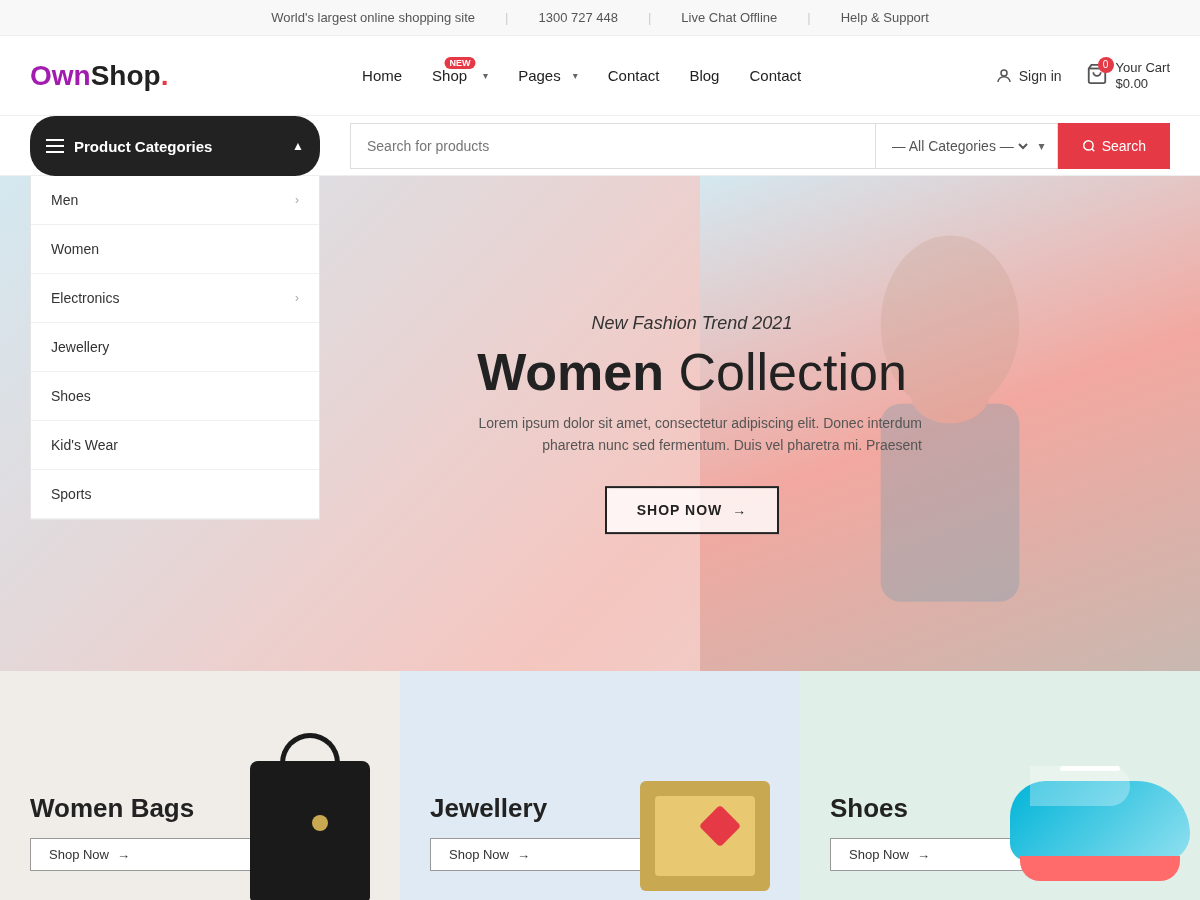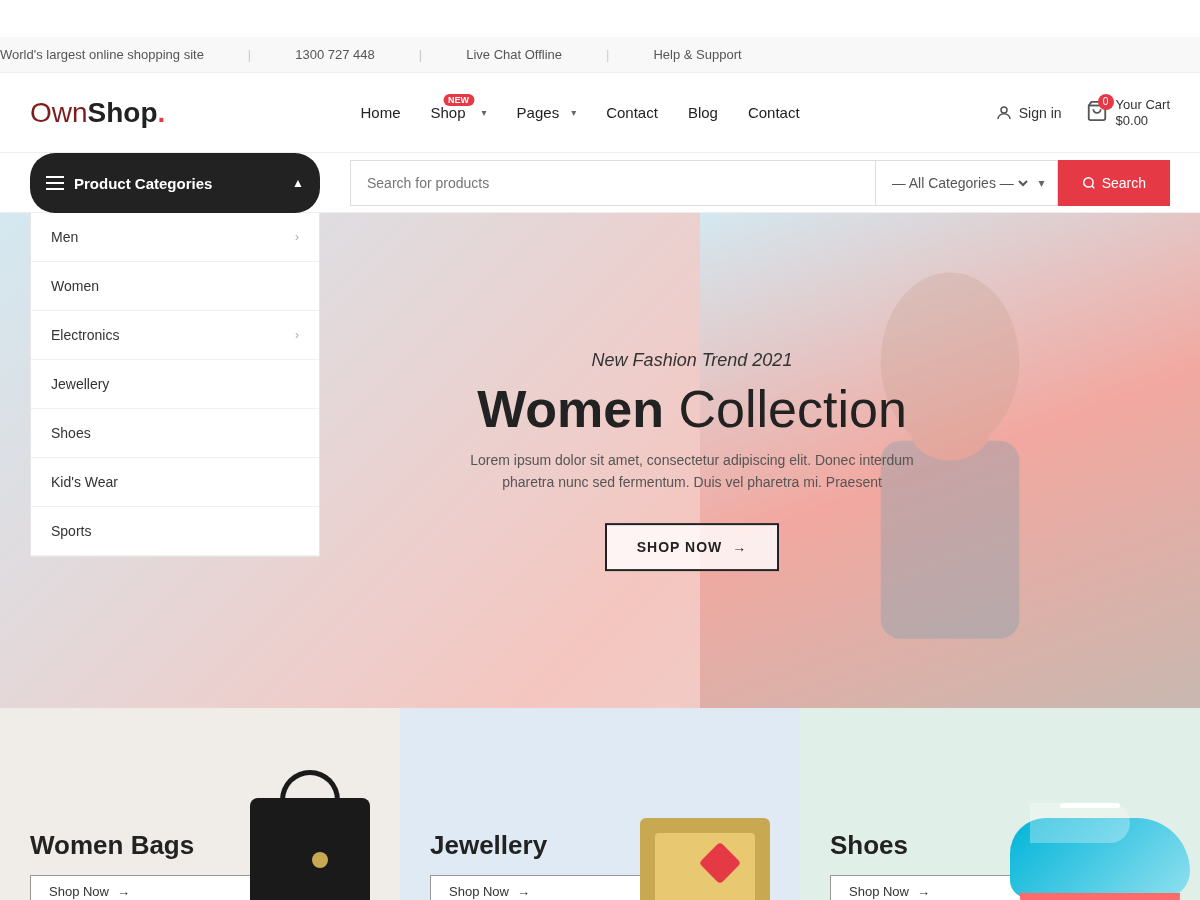--- a/index.html
+++ b/index.html
@@ -4,39 +4,39 @@
   <style>
     * { margin: 0; padding: 0; box-sizing: border-box; }
     body { font-family: Arial, sans-serif; background: #fff; width: 1200px; min-height: 900px; overflow-x: hidden; }
 
     
     .top-bar {
       background: #f8f8f8;
       height: 36px;
       display: flex;
       align-items: center;
-      gap: 44px;
+      justify-content: center;
+      gap: 30px;
       font-size: 13px;
       color: #555;
       border-bottom: 1px solid #eee;
-      margin-top: 37px;
     }
     .top-bar-sep { color: #ccc; }
 
     
     .header {
       display: flex;
       align-items: center;
       justify-content: space-between;
       padding: 0 30px;
       height: 80px;
       border-bottom: 1px solid #eee;
     }
     .logo { display: flex; align-items: center; }
-    .logo-own { color: #7f1d1d; font-size: 28px; font-weight: normal; }
+    .logo-own { color: #a21caf; font-size: 28px; font-weight: bold; }
     .logo-shop { color: #222; font-size: 28px; font-weight: bold; }
     .logo-dot { color: #e63946; font-size: 28px; font-weight: bold; }
 
     .nav { display: flex; align-items: center; gap: 30px; }
     .nav a { text-decoration: none; color: #222; font-size: 15px; }
     .nav-shop { position: relative; display: inline-flex; align-items: center; gap: 16px; }
     .nav-pages { position: relative; display: inline-flex; align-items: center; gap: 12px; }
     .new-badge {
       position: absolute;
       top: -10px;
@@ -199,21 +199,21 @@
       left: 50%;
       top: 50%;
       transform: translate(-30%, -50%);
       z-index: 2;
       text-align: center;
     }
     .hero-subtitle { font-size: 18px; color: #333; margin-bottom: 8px; font-style: italic; }
     .hero-title { font-size: 52px; margin-bottom: 10px; }
     .hero-title strong { font-weight: 900; color: #222; }
     .hero-title span { font-weight: 300; color: #222; }
-    .hero-desc { font-size: 14px; color: #555; max-width: 460px; margin: 0 auto 30px; line-height: 1.6; }
+    .hero-desc { font-size: 14px; color: #555; max-width: 460px; margin: 0 auto 30px; line-height: 1.6; text-align: right; }
     .hero-shop-btn {
       display: inline-flex;
       align-items: center;
       gap: 10px;
       border: 2px solid #222;
       padding: 14px 30px;
       font-size: 14px;
       font-weight: bold;
       text-transform: uppercase;
       letter-spacing: 1px;

